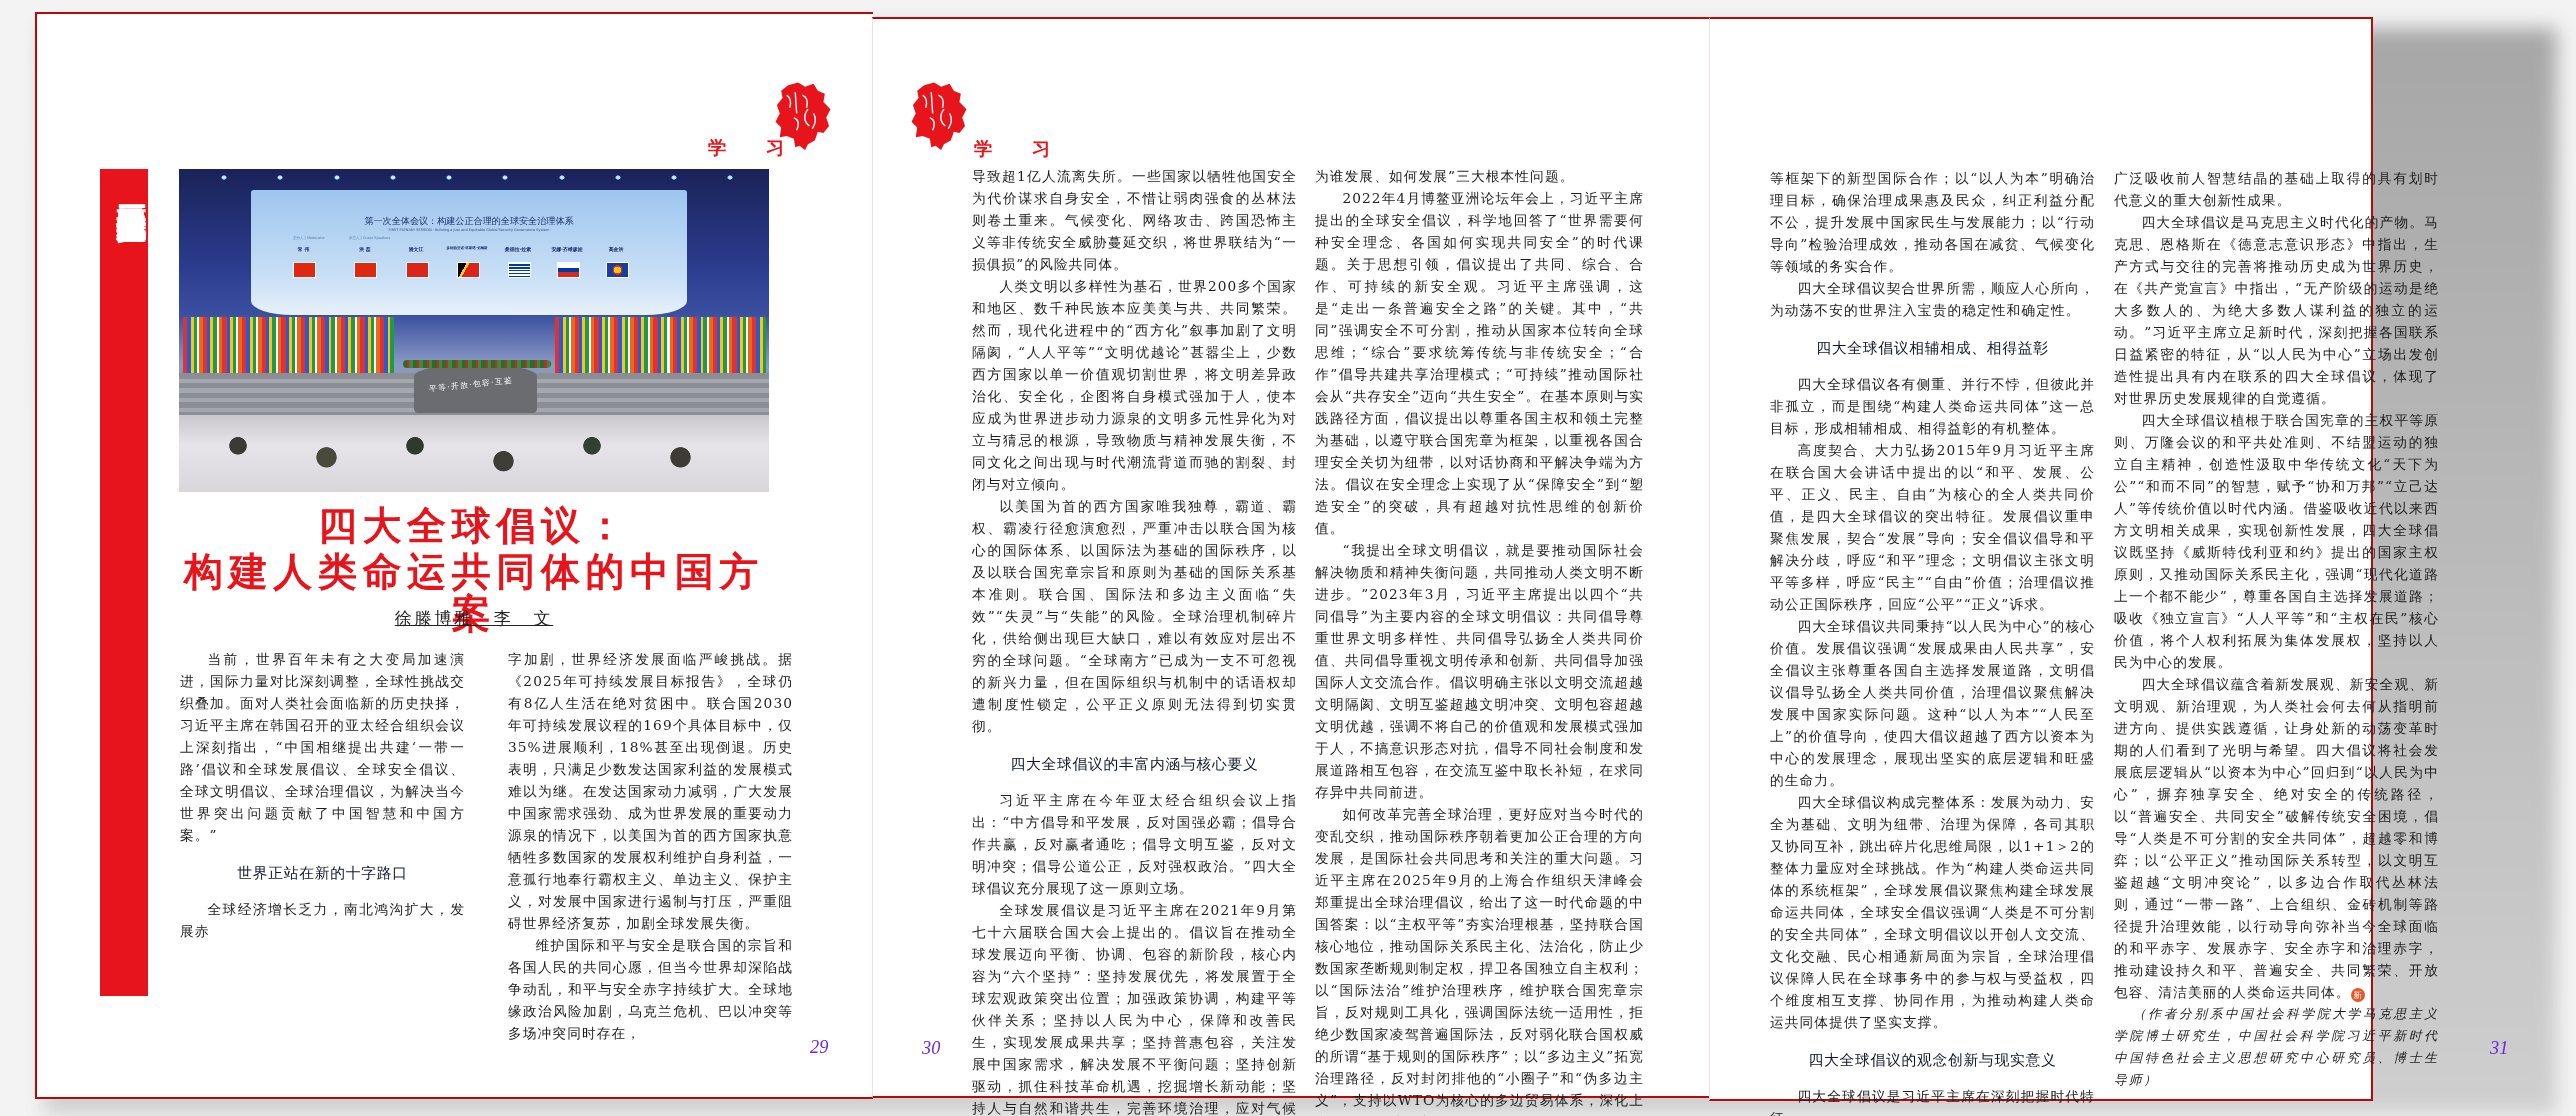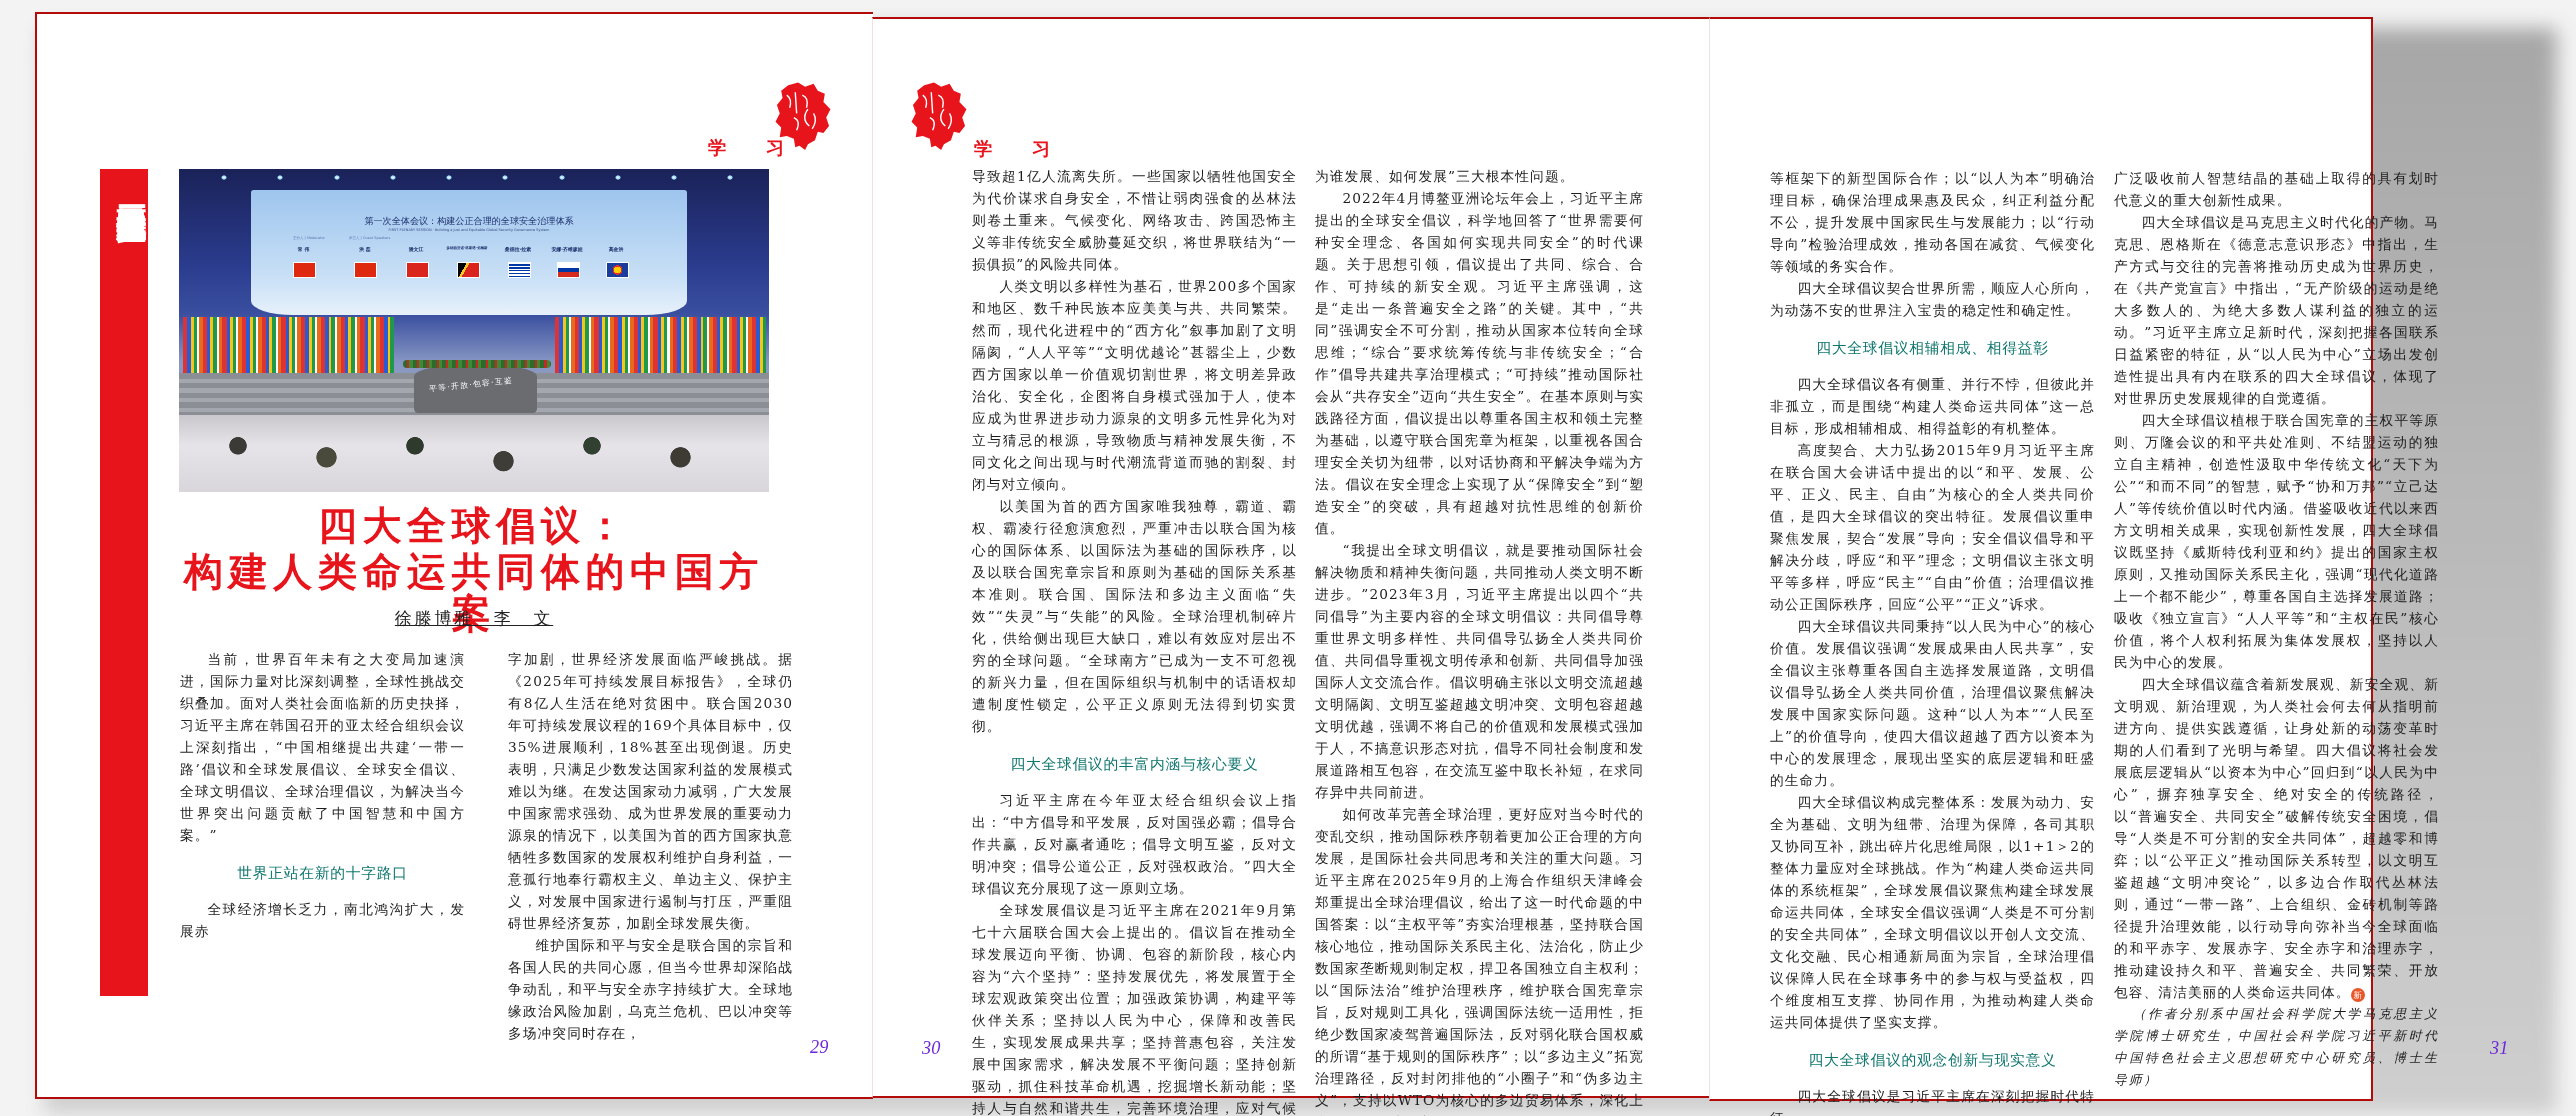--- a/index.html
+++ b/index.html
@@ -116,21 +116,21 @@
     font-size:17px; letter-spacing:2.8px; color:#222;
   }
 
   .col {
     position:absolute; font-size:13.7px; line-height:22px; letter-spacing:1.1px;
     text-align:justify; color:#1d1d1d;
   }
   .col p { margin:0; text-indent:2em; }
   .col p.cont { text-indent:0; }
   .col h3 {
-    margin:17px 0 15.5px; text-align:center; color:#0f766e; font-weight:normal;
+    margin:17px 0 15.5px; text-align:center; color:#0f172a; font-weight:normal;
     font-family:"DejaVu Sans","Liberation Sans",sans-serif; font-size:14.8px; line-height:19.7px; letter-spacing:0.7px;
   }
   .col .note { text-indent:1.5em; font-style:italic; letter-spacing:2.1px; font-size:12.7px; }
   .endmark {
     display:inline-block; width:14px; height:14px; border-radius:50%;
     background:#e8572a; color:#fff; font-size:8.4px; line-height:14px; text-align:center;
     text-indent:0; vertical-align:-1.4px; font-family:"DejaVu Sans",sans-serif; letter-spacing:0;
   }
   .pagenum {
     position:absolute; font-family:"Liberation Serif","DejaVu Serif",serif; font-style:italic;

